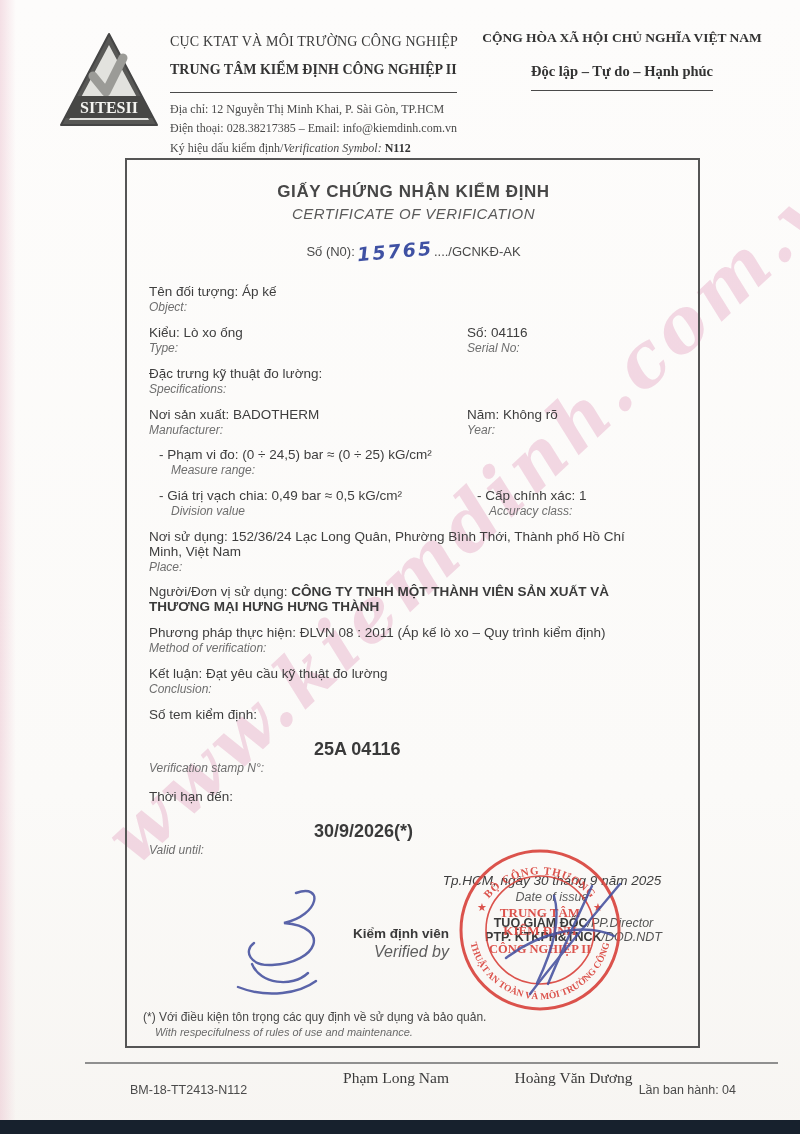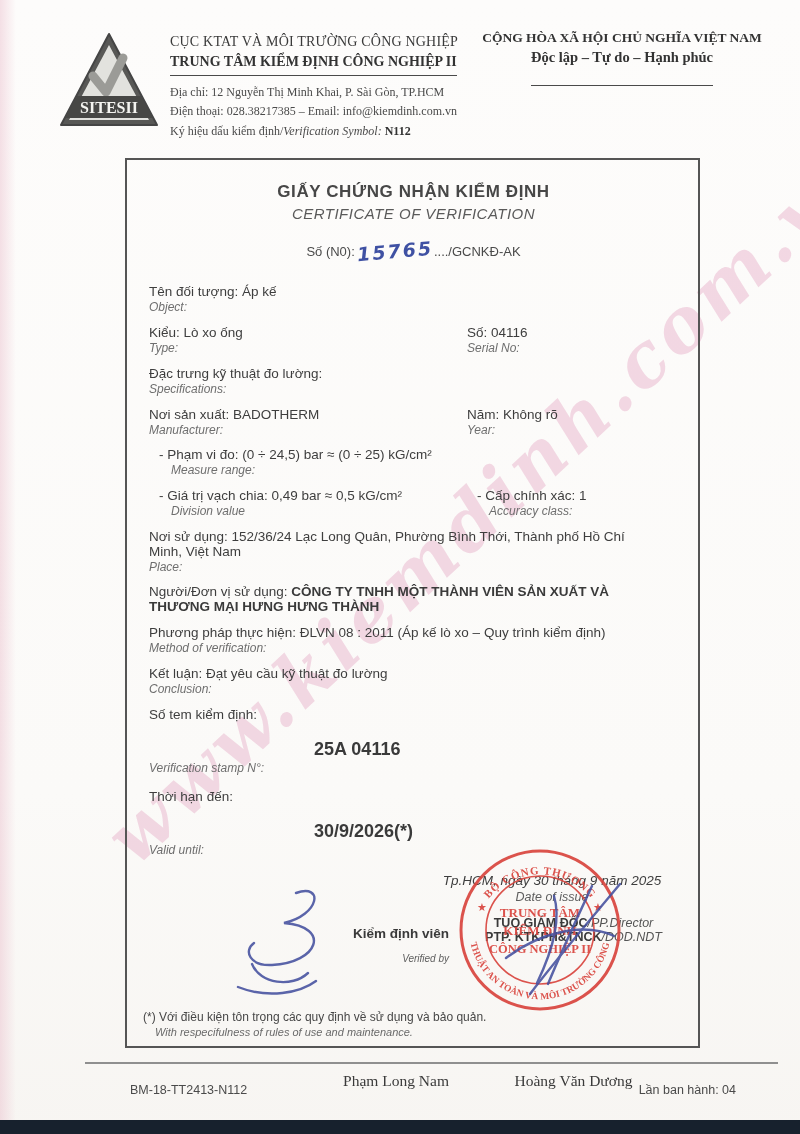--- a/index.html
+++ b/index.html
@@ -11,32 +11,32 @@
   }
   .edge-tint { position:absolute; left:0; top:0; width:16px; height:100%;
     background:linear-gradient(90deg, rgba(233,188,202,0.45), rgba(233,188,202,0)); z-index:0; }
   .bottom-band { position:absolute; left:0; top:1120px; width:100%; height:14px; background:#17212d; z-index:8; }
 
   
   .logo { position:absolute; left:56px; top:30px; z-index:2; }
   .org-block { position:absolute; left:170px; top:34px; width:308px; z-index:2;
     font-family:"Liberation Serif", serif; }
   .org1 { font-size:14px; color:#3a3a3a; letter-spacing:0.2px; }
-  .org2 { font-size:14px; font-weight:bold; color:#333; margin-top:4px;
-    display:inline-block; border-bottom:1.5px solid #4a4a4a; padding-bottom:5px; }
+  .org2 { font-size:14px; font-weight:bold; color:#333; margin-top:12px;
+    display:inline-block; border-bottom:1.5px solid #4a4a4a; padding-bottom:14px; }
   .addr { font-size:12px; color:#4a4a4a; margin-top:9px; }
   .addr2 { font-size:12px; color:#4a4a4a; margin-top:4px; }
   .symline { font-size:12px; color:#4a4a4a; margin-top:5px; }
   .symline .it { font-style:italic; }
   .symline .bold { font-weight:bold; color:#333; }
   .national-block { position:absolute; left:470px; top:30px; width:304px; text-align:center;
     font-family:"Liberation Serif", serif; z-index:2; }
   .nat1 { font-size:13.5px; font-weight:bold; color:#333; }
-  .nat2 { font-size:14.5px; font-weight:bold; color:#333; margin-top:3px;
-    display:inline-block; border-bottom:1.5px solid #4a4a4a; padding-bottom:19px; }
+  .nat2 { font-size:14.5px; font-weight:bold; color:#333; margin-top:17px;
+    display:inline-block; border-bottom:1.5px solid #4a4a4a; padding-bottom:10px; }
 
   
   .cert-box { position:absolute; left:125px; top:158px; width:575px; height:890px;
     border:2px solid #555; padding:12px 20px 0 22px; z-index:2; }
   .title-vi { text-align:center; font-size:17px; font-weight:bold; letter-spacing:0.6px;
     color:#474747; margin-top:10px; }
   .title-en { text-align:center; font-size:15px; font-style:italic; color:#5a5a5a;
     letter-spacing:0.5px; margin-top:3px; }
   .num-line { text-align:center; font-size:13px; color:#4a4a4a; margin-top:16px; }
   .hand-number { display:inline-block; color:#3f51a3; font-family:"DejaVu Sans", sans-serif;
@@ -59,21 +59,21 @@
 
   .date-row { margin-top:16px; margin-left:auto; margin-right:-14px; width:280px;
     text-align:center; }
   .date-vi { font-size:13.5px; font-style:italic; color:#3e3e3e; }
   .date-en { font-size:12.5px; font-style:italic; color:#5e5e5e; margin-top:2px; }
 
   .sig-cols { display:flex; margin-top:12px; }
   .sig-l { width:300px; text-align:right; }
   .sig-r { flex:1; text-align:center; padding-left:20px; }
   .sig-title-vi { font-size:13.5px; font-weight:bold; color:#3a3a3a; margin-top:10px; }
-  .sig-title-en { font-size:10px; font-style:italic; color:#5e5e5e; margin-top:12px; }
+  .sig-title-en { font-size:16px; font-style:italic; color:#5e5e5e; margin-top:2px; }
   .sig-line { font-size:12.5px; color:#3a3a3a; }
   .sig-line .b { font-weight:bold; }
   .sig-line .i { font-style:italic; color:#555; }
   .sig-space { height:108px; }
   .name { font-family:"Liberation Serif", serif; font-size:15.5px; color:#3a3a3a; }
 
   .footnote { position:absolute; left:16px; right:10px; bottom:8px; }
   .fn-vi { font-size:12px; color:#474747; }
   .fn-en { font-size:11px; font-style:italic; color:#6a6a6a; margin-top:2px; padding-left:12px; }
 

